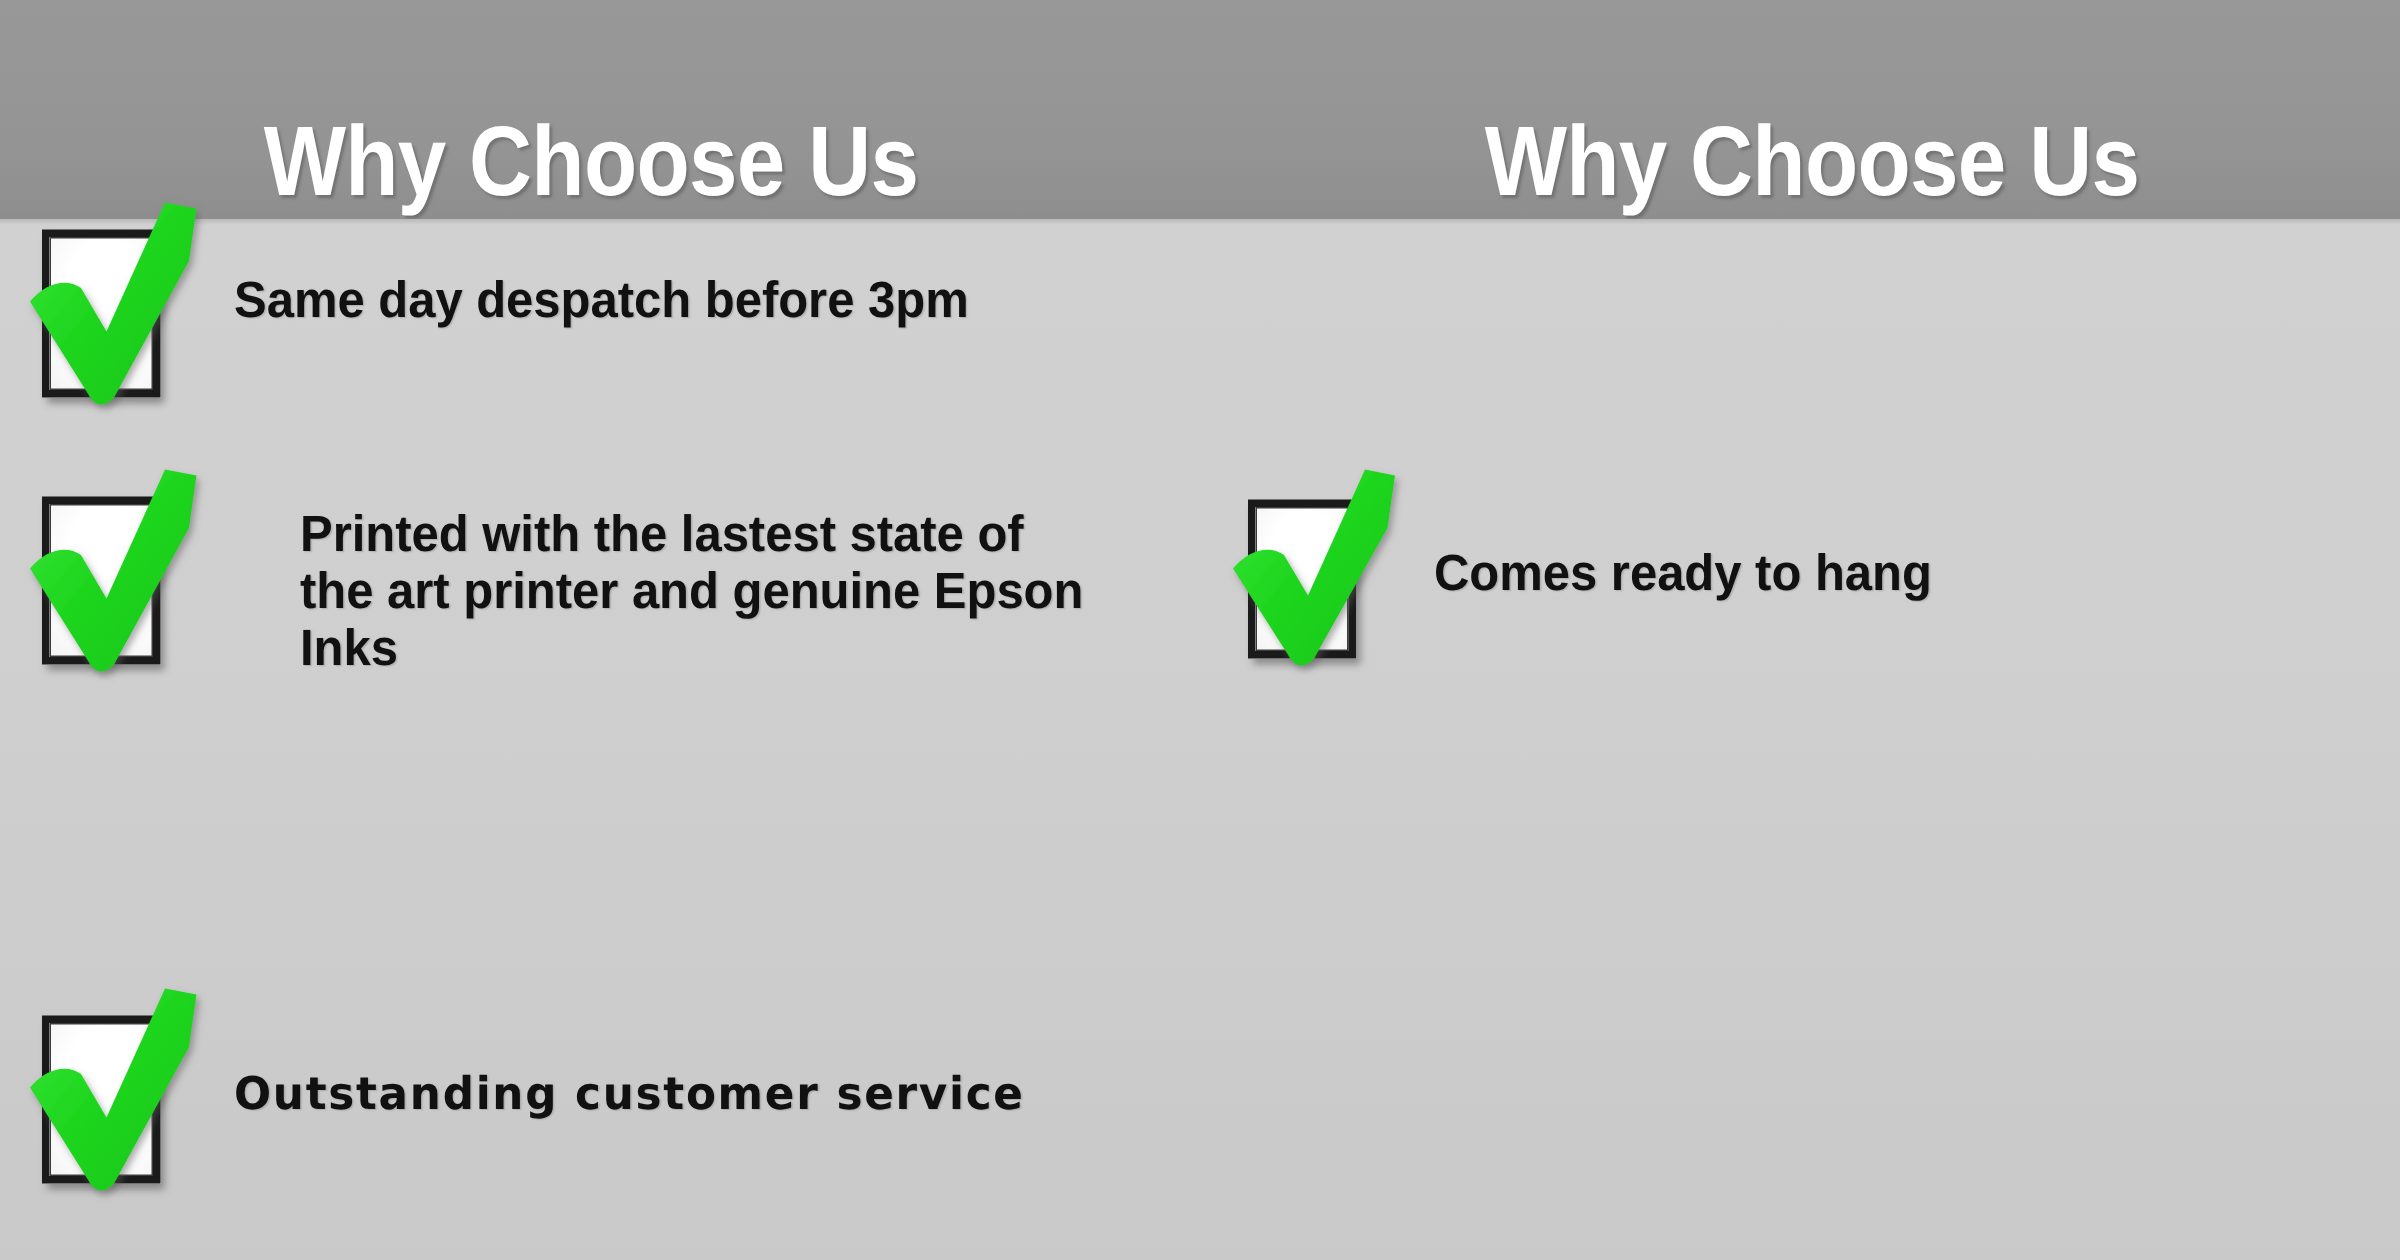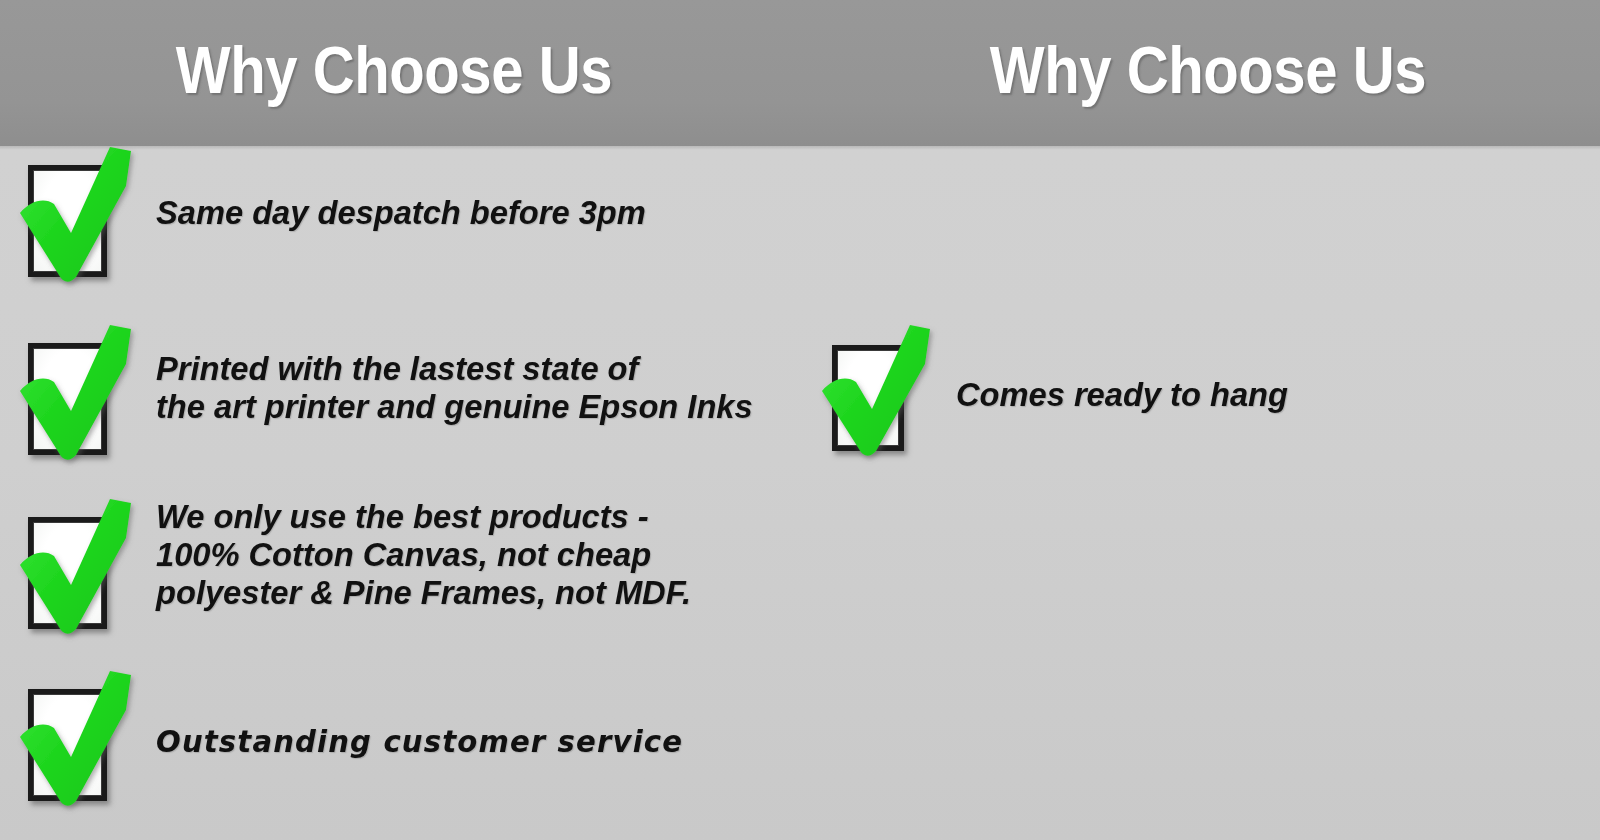--- a/index.html
+++ b/index.html
@@ -39,21 +39,21 @@
     left: 0;
     bottom: -4px;
     width: 100%;
     height: 4px;
     background: linear-gradient(to bottom, #b9b9b9, #d2d2d2);
   }
   .header-cell {
     width: 800px;
     height: 146px;
     display: flex;
-    align-items: center;
+    align-items: flex-end;
     justify-content: center;
   }
   .header-title {
     font-family: "Liberation Sans Narrow", "Liberation Sans", sans-serif;
     font-weight: 700;
     font-size: 66px;
     line-height: 1;
     letter-spacing: -0.5px;
     color: #ffffff;
     transform: scaleX(0.88);
@@ -62,25 +62,24 @@
     white-space: nowrap;
     padding-bottom: 6px;
   }
   .header-cell.left .header-title { margin-right: 12px; }
   .header-cell.right .header-title { margin-left: 16px; }
 
   
   .columns {
     position: absolute;
     left: 0;
-    top: 141px;
+    top: 129px;
     width: 1600px;
     height: 694px;
     display: flex;
-    font-style: italic;
   }
   .column {
     width: 800px;
     height: 694px;
     position: relative;
     box-sizing: border-box;
   }
 
   .feature {
     position: absolute;
@@ -165,42 +164,31 @@
               <filter id="sh1" x="-30%" y="-30%" width="170%" height="170%">
                 <feDropShadow dx="2" dy="3" stdDeviation="2.5" flood-color="#5a5a5a" flood-opacity="0.5"></feDropShadow>
               </filter>
             </defs>
             <path filter="url(#sh1)" fill="url(#g1)" d="M6 72 C16 60 30 56 40 63 L57 92 L96 6 L117 10 L112 45 L62 136 C56 143 49 142 45 134 Z"></path>
           </svg>
         </div>
         <div class="feature-text txt-std" style="margin-left:14px; margin-top:52px;">Same day despatch before 3pm</div>
       </div>
 
-      <div class="feature" style="top:178px; left:14px;">
+      <div class="feature" style="top:178px; left:14px;gap:44px;">
         <div class="tick-wrap" style="width:128px; height:150px;">
           <div class="tick-box" style="left:14px; top:24px; width:79px; height:112px;"></div>
           <svg class="tick-svg" style="left:0px; top:0px;" width="128" height="150" viewBox="0 0 128 150">
             <path filter="url(#sh1)" fill="url(#g1)" d="M6 72 C16 60 30 56 40 63 L57 92 L96 6 L117 10 L112 45 L62 136 C56 143 49 142 45 134 Z"></path>
           </svg>
         </div>
         <div class="feature-text txt-std" style="margin-left:14px; margin-top:30px;">Printed with the lastest state of
 the art printer and genuine Epson Inks</div>
       </div>
 
-      <div class="feature" style="top:352px; left:14px;">
-        <div class="tick-wrap" style="width:128px; height:150px;">
-          <div class="tick-box" style="left:14px; top:24px; width:79px; height:112px;"></div>
-          <svg class="tick-svg" style="left:0px; top:0px;" width="128" height="150" viewBox="0 0 128 150">
-            <path filter="url(#sh1)" fill="url(#g1)" d="M6 72 C16 60 30 56 40 63 L57 92 L96 6 L117 10 L112 45 L62 136 C56 143 49 142 45 134 Z"></path>
-          </svg>
-        </div>
-        <div class="feature-text txt-std" style="margin-left:14px; margin-top:4px;">We only use the best products -
-100% Cotton Canvas, not cheap
-polyester &amp; Pine Frames, not MDF.</div>
-      </div>
 
       <div class="feature" style="top:524px; left:14px;">
         <div class="tick-wrap" style="width:128px; height:150px;">
           <div class="tick-box" style="left:14px; top:24px; width:79px; height:112px;"></div>
           <svg class="tick-svg" style="left:0px; top:0px;" width="128" height="150" viewBox="0 0 128 150">
             <path filter="url(#sh1)" fill="url(#g1)" d="M6 72 C16 60 30 56 40 63 L57 92 L96 6 L117 10 L112 45 L62 136 C56 143 49 142 45 134 Z"></path>
           </svg>
         </div>
         <div class="feature-text txt-wide" style="margin-left:14px; margin-top:60px;">Outstanding customer service</div>
       </div>

